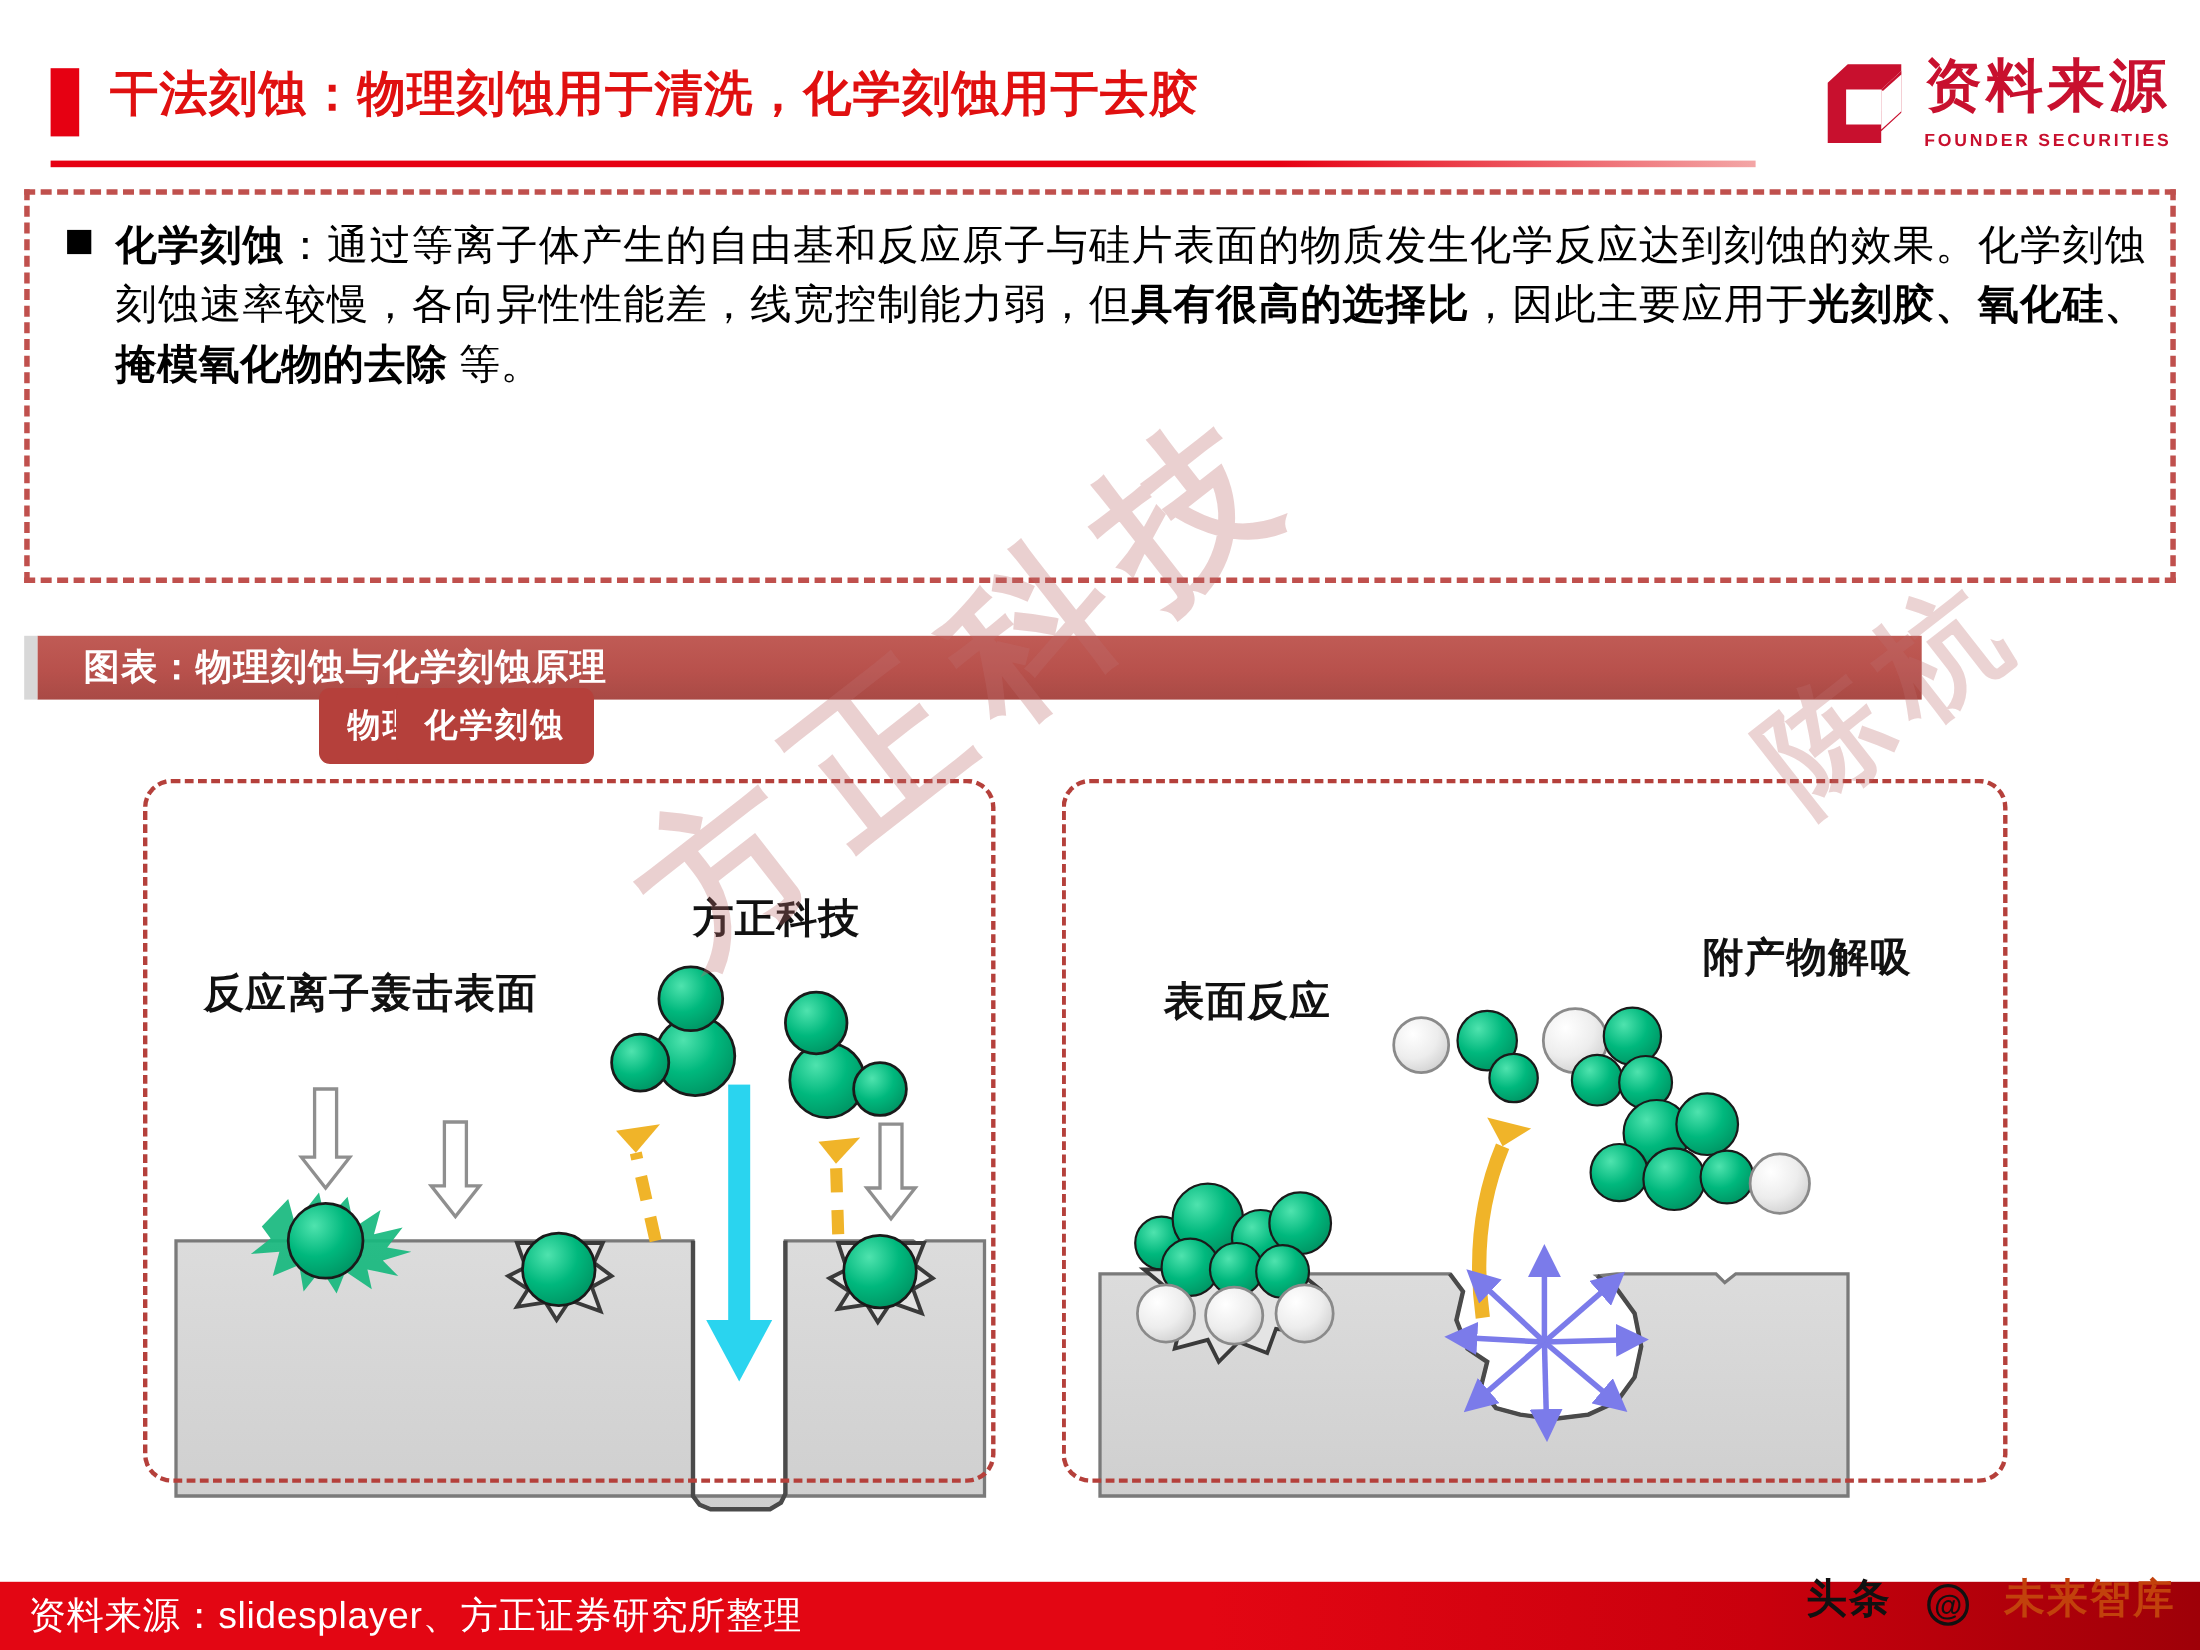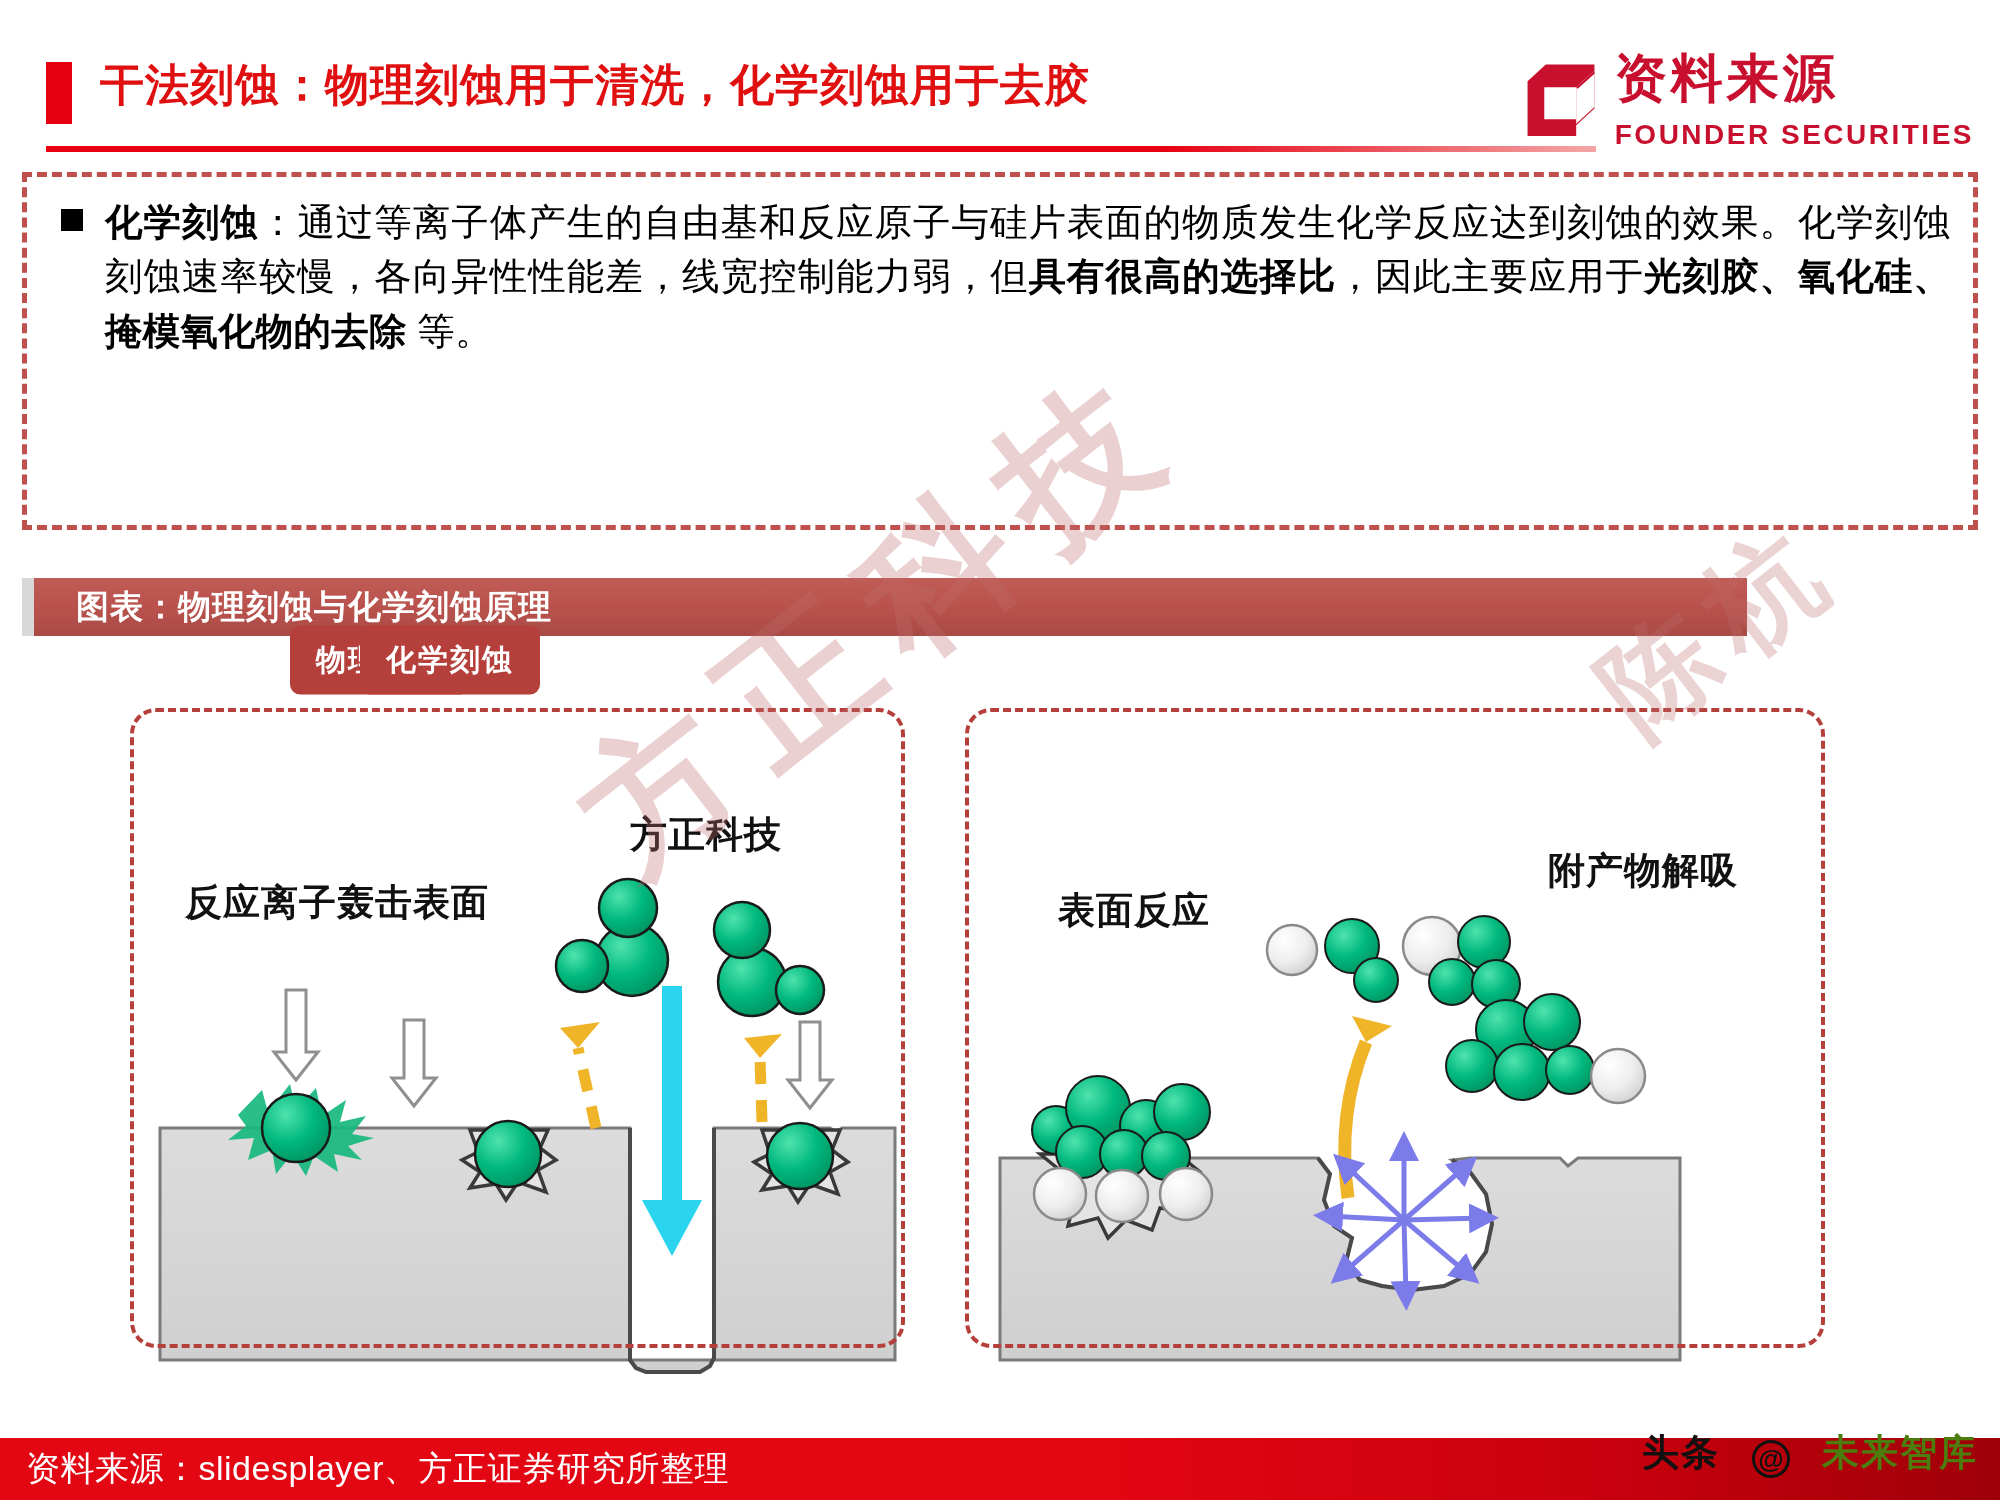--- a/index.html
+++ b/index.html
@@ -51,21 +51,21 @@
   }
   #logo-mark { width: 76px; height: 78px; }
   #logo-words { display: flex; flex-direction: column; line-height: 1; }
   #logo-cn {
     font-size: 52px; font-weight: bold;
     color: #c8102e; letter-spacing: 4px;
     white-space: nowrap;
   }
   #logo-en {
     margin-top: 17px;
-    font-size: 28px; font-weight: bold;
+    font-size: 16px; font-weight: bold;
     color: #c8102e; letter-spacing: 2.5px;
     white-space: nowrap;
   }
 
   
   #textbox {
     position: absolute;
     left: 22px; top: 172px;
     width: 1956px; height: 358px;
     border: 5px dashed #c0504d;
@@ -212,21 +212,21 @@
     font-size: 37px; font-weight: bold; color: #111;
     letter-spacing: 2px;
   }
   #tt-at {
     width: 38px; height: 38px; border-radius: 50%;
     border: 3px solid #111;
     display: flex; align-items: center; justify-content: center;
     font-size: 26px; font-weight: bold; color: #111;
   }
   #tt-name {
-    font-size: 37px; font-weight: bold; color: #4d7c0f;
+    font-size: 37px; font-weight: bold; color: #c2410c;
     letter-spacing: 2px;
   }
 </style>
 </head>
 <body>
 
 <div id="slide">
 
   <div id="header">
     <div id="title-marker"></div>

